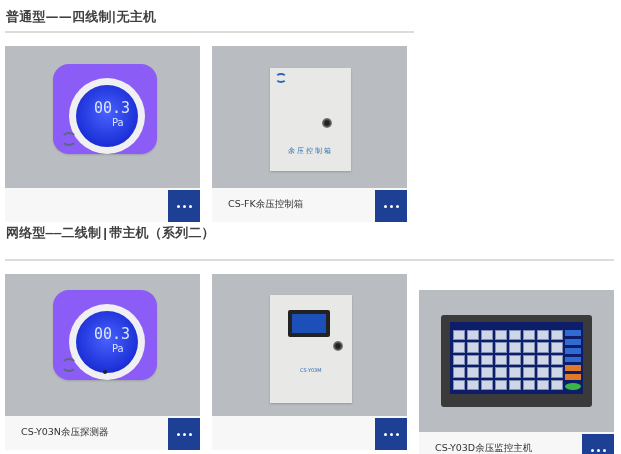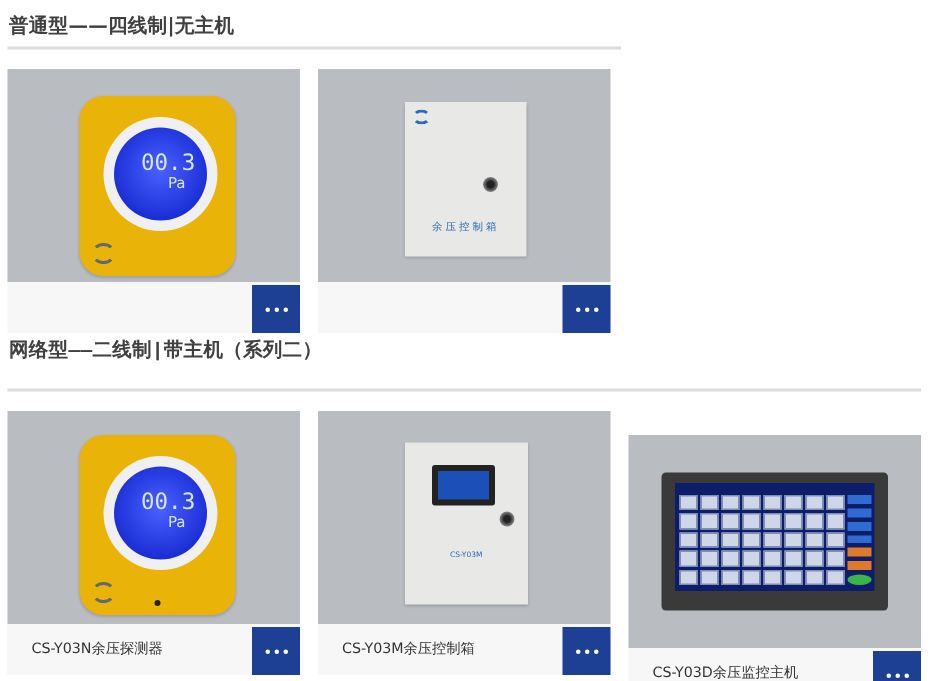--- a/index.html
+++ b/index.html
@@ -6,21 +6,21 @@
   body{width:621px;height:454px;position:relative;overflow:hidden;font-family:"DejaVu Sans","Liberation Sans",sans-serif;}
   .section-title{position:absolute;left:6px;font-size:13px;font-weight:bold;color:#404040;letter-spacing:0.2px;}
   .rule{position:absolute;height:2px;background:#dcdcdc;}
   .card{position:absolute;width:195px;height:176px;background:#f7f7f7;}
   .card .img{position:absolute;left:0;top:0;width:195px;height:142px;background:#b9bcc1;overflow:hidden;}
   .card .cap{position:absolute;left:0;top:142px;width:195px;height:34px;background:#f7f7f7;}
   .card .cap .label{position:absolute;left:16px;top:10px;font-size:9.5px;color:#333;}
   .card .more{position:absolute;right:0;top:144px;width:32px;height:32px;background:#1d3f94;display:flex;align-items:center;justify-content:center;gap:3px;cursor:pointer;}
   .more i{display:block;width:3px;height:3px;border-radius:50%;background:#fff;}
   
-  .det{position:absolute;left:48px;top:18px;width:104px;height:120px;border-radius:16px;background:#eab308;box-shadow:0 1px 2px rgba(0,0,0,.15);}
+  .det{position:absolute;left:48px;top:18px;width:104px;height:90px;border-radius:16px;background:#8b5cf6;box-shadow:0 1px 2px rgba(0,0,0,.15);}
   .det .ring{position:absolute;left:16px;top:14px;width:76px;height:76px;border-radius:50%;background:#f0f0f2;}
   .det .lcd{position:absolute;left:23px;top:21px;width:62px;height:62px;border-radius:50%;background:radial-gradient(circle at 50% 45%,#4a62ff,#1b2fd6 70%,#0d1a8f);}
   .det .digits{position:absolute;left:18px;top:14px;color:#d8e6ff;font-family:"DejaVu Sans Mono",monospace;font-size:15px;}
   .det .pa{position:absolute;left:36px;top:32px;color:#d8e6ff;font-size:10px;}
   .det .model{position:absolute;right:8px;top:7px;font-size:4px;color:#999;}
   .det .logo{position:absolute;left:8px;bottom:8px;width:12px;height:10px;border:2px solid #5a6a7a;border-radius:50%;border-left-color:transparent;border-right-color:transparent;}
   .det .dot{position:absolute;left:50px;bottom:6px;width:4px;height:4px;border-radius:50%;background:#222;}
   
   .cab{position:absolute;background:#e8e8e6;box-shadow:0 1px 2px rgba(0,0,0,.2);}
   .cab .lock{position:absolute;width:10px;height:10px;border-radius:50%;background:radial-gradient(circle,#222 30%,#888 70%,#ccc);}
@@ -63,20 +63,23 @@
 </div>
 
 <div class="card" style="left:212px;top:46px;">
   <div class="img">
     <div class="cab" style="left:58px;top:22px;width:81px;height:103px;">
       <div class="logo" style="position:absolute;left:5px;top:5px;width:8px;height:6px;border:2px solid #2a6bb5;border-radius:50%;border-left-color:transparent;border-right-color:transparent;"></div>
       <div class="lock" style="left:52px;top:50px;"></div>
       <div class="txt" style="left:18px;top:78px;">余压控制箱</div>
     </div>
   </div>
+  <div class="cap">
+      <span class="label">CS-FK余压控制箱</span>
+    </div>
   <div class="more">
       <i></i>
       <i></i>
       <i></i>
     </div>
 </div>
 
 <div class="section-title" style="top:224px;font-family:Liberation Mono, monospace;">网络型——二线制|带主机（系列二）</div>
 <div class="rule" style="left:5px;top:259px;width:609px;"></div>
 
@@ -105,23 +108,20 @@
 <div class="card" style="left:212px;top:274px;">
   <div class="img">
     <div class="cab" style="left:58px;top:21px;width:82px;height:108px;">
       <div class="screen" style="left:18px;top:15px;width:42px;height:27px;">
           <div class="in" style="left:4px;top:4px;width:34px;height:19px;"></div>
         </div>
       <div class="lock" style="left:63px;top:46px;"></div>
       <div class="txt" style="left:30px;top:72px;font-size:5px;letter-spacing:0;">CS-Y03M</div>
     </div>
   </div>
-  <div class="cap">
-      <span class="label">CS-Y03M余压控制箱</span>
-    </div>
   <div class="more">
       <i></i>
       <i></i>
       <i></i>
     </div>
 </div>
 
 <div class="card" style="left:419px;top:274px;margin-top:16px;">
   <div class="img">
     <div class="mon">

